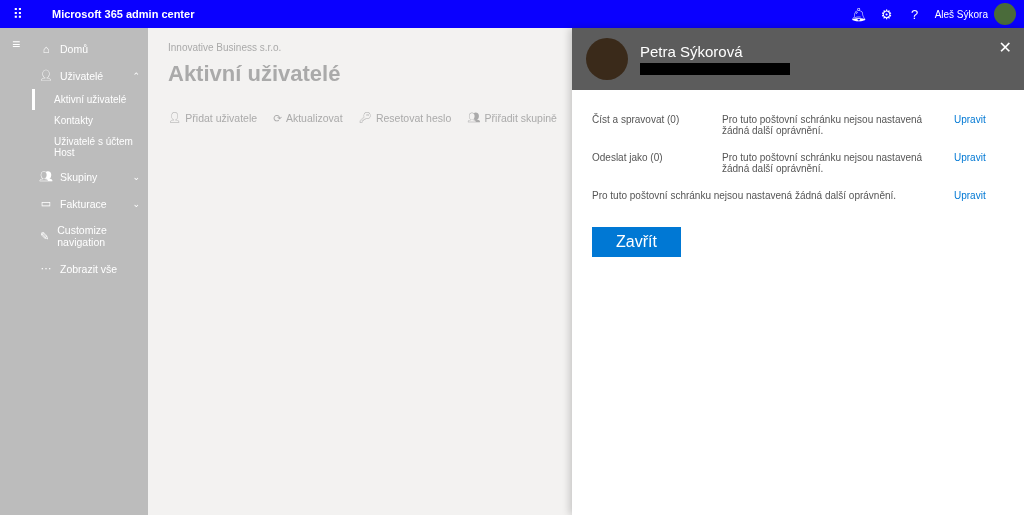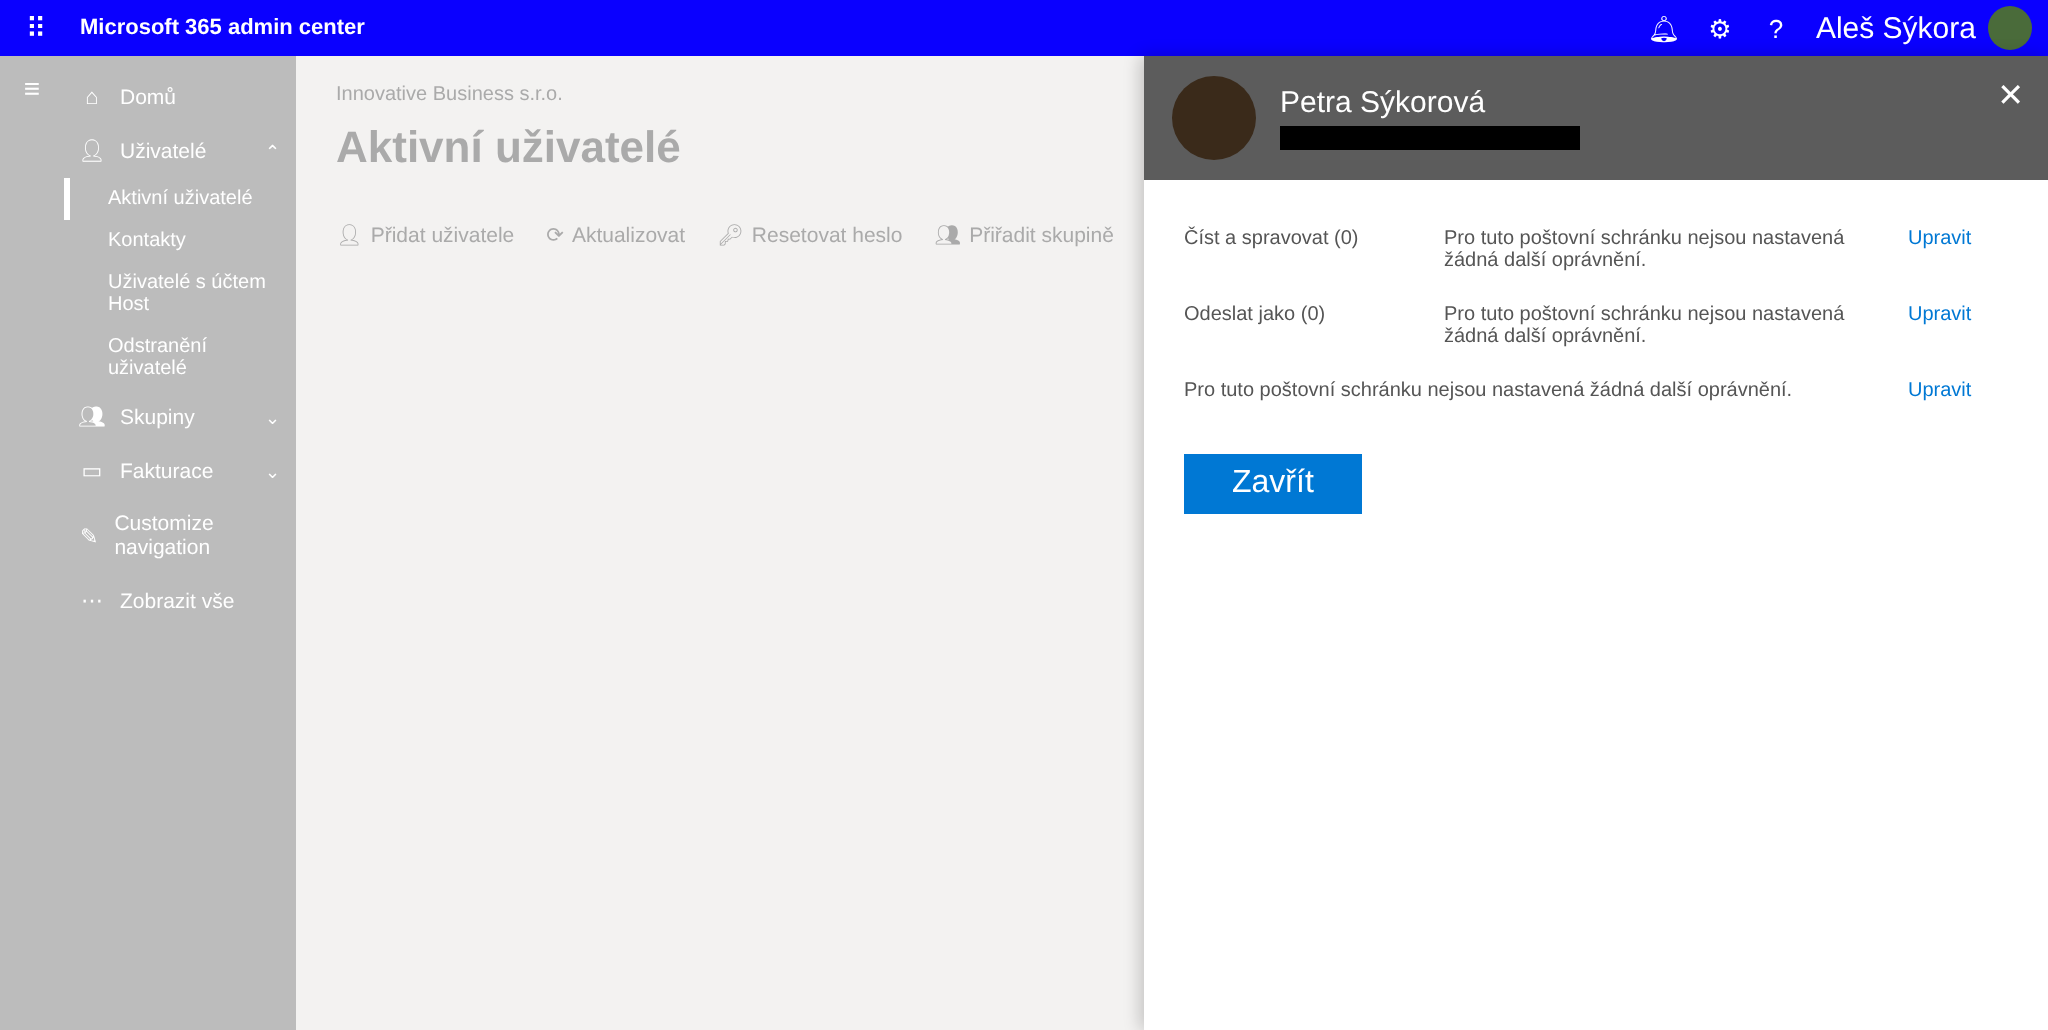--- a/index.html
+++ b/index.html
@@ -1,23 +1,23 @@
 <!DOCTYPE html>
 <html><head>
 <meta charset="utf-8">
 <style>
 * { margin: 0; padding: 0; box-sizing: border-box; font-family: "Segoe UI", Arial, sans-serif; }
 body { width: 1024px; height: 515px; overflow: hidden; background: #fff; position: relative; }
 
 .topbar { height: 28px; background: #0a00ff; color: #fff; display: flex; align-items: center; padding: 0 8px; font-size: 11px; }
 .topbar .waffle { width: 20px; text-align: center; font-size: 14px; }
-.topbar .title { margin-left: 12px; font-weight: 600; }
+.topbar .title { margin-left: 24px; font-weight: 600; }
 .topbar .spacer { flex: 1; }
 .topbar .icon-btn { width: 28px; text-align: center; font-size: 13px; }
-.topbar .username { margin: 16px 6px; font-size: 15px; }
+.topbar .username { margin: 16px 6px; font-size: 10px; }
 .topbar .avatar { width: 22px; height: 22px; border-radius: 50%; background: #4a6b3a; display: inline-block; }
 
 .shell { display: flex; height: 487px; }
 
 .menubtn-col { width: 32px; background: #bcbcbc; display: flex; flex-direction: column; align-items: center; padding-top: 8px; }
 .menubtn-col .hamburger { color: #fff; font-size: 14px; }
 
 .sidebar { width: 116px; background: #bcbcbc; color: #fff; font-size: 10.5px; padding-top: 8px; }
 .sidebar .item { display: flex; align-items: center; padding: 7px 8px 7px 6px; cursor: pointer; position: relative; }
 .sidebar .item .ic { width: 16px; text-align: center; font-size: 11px; margin-right: 6px; }
@@ -73,21 +73,20 @@
       <span>Domů</span>
     </div>
     <div class="item">
       <span class="ic">👤︎</span>
       <span>Uživatelé</span>
       <span class="chev">⌃</span>
     </div>
     <div class="subitem active"><span>Aktivní uživatelé</span></div>
     <div class="subitem"><span>Kontakty</span></div>
     <div class="subitem"><span>Uživatelé s účtem Host</span></div>
-    <div class="subitem"><span>Odstranění uživatelé</span></div>
     <div class="item">
       <span class="ic">👥︎</span>
       <span>Skupiny</span>
       <span class="chev">⌄</span>
     </div>
     <div class="item">
       <span class="ic">▭</span>
       <span>Fakturace</span>
       <span class="chev">⌄</span>
     </div>

